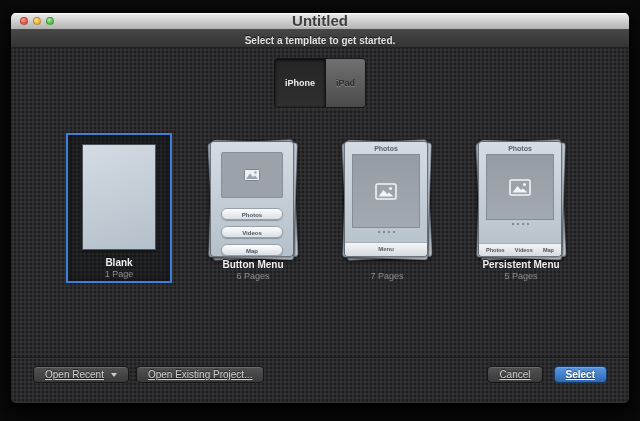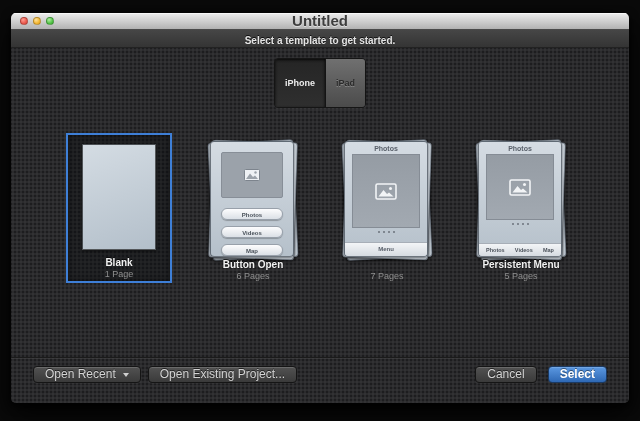--- a/index.html
+++ b/index.html
@@ -77,24 +77,24 @@
            background:linear-gradient(#f3f5f7,#d6dbe1);border-top:1px solid #a7aeb7;
            font-size:6px;font-weight:bold;color:#565d67;text-align:center;line-height:13px;}
   .tabbar{position:absolute;bottom:0;left:0;right:0;height:13px;
           background:linear-gradient(#f3f5f7,#d6dbe1);border-top:1px solid #a7aeb7;
           display:flex;justify-content:space-between;padding:0 7px;box-sizing:border-box;}
   .tabbar span{font-size:5.5px;font-weight:bold;color:#4a515a;line-height:13px;}
   
   .footer{position:absolute;bottom:0;left:0;right:0;height:46px;border-top:1px solid #1b1b1b;
           box-shadow:inset 0 1px 0 rgba(255,255,255,.05);display:flex;align-items:flex-start;
           padding:8px 22px 0;box-sizing:border-box;}
-  .btn{height:17px;line-height:15px;padding:0 11px;border-radius:4px;font-size:12px;color:#d3d3d3;
+  .btn{height:17px;line-height:15px;padding:0 11px;border-radius:4px;font-size:10px;color:#d3d3d3;
        background:linear-gradient(#525252,#3a3a3a);border:1px solid #151515;cursor:default;
        box-shadow:inset 0 1px 0 rgba(255,255,255,.15),0 1px 0 rgba(255,255,255,.05);
-       text-shadow:0 -1px 0 rgba(0,0,0,.6);box-sizing:border-box;}
+       text-shadow:0 -1px 0 rgba(0,0,0,.6);box-sizing:border-box;text-decoration:underline;}
   .btn-blue{background:linear-gradient(#5b98e1,#2e68b4);border-color:#1b3a63;color:#fff;
             font-weight:bold;text-shadow:0 -1px 0 rgba(0,0,0,.45);}
   .left-group{display:flex;gap:7px;} .right-group{margin-left:auto;display:flex;gap:11px;}
   .dd-arrow{display:inline-block;width:0;height:0;border-left:3px solid transparent;
             border-right:3px solid transparent;border-top:4px solid #cfcfcf;
             margin-left:7px;vertical-align:1px;}
   .icon-svg{display:block;}
 </style>
 </head>
 <body>
@@ -140,21 +140,21 @@
                   <rect x="0.5" y="0.5" width="15" height="11" rx="1" fill="#eef1f4" stroke="#7d848d"></rect>
                   <circle cx="11.5" cy="3.5" r="1.2" fill="#9ba2aa"></circle>
                   <path d="M2 10 L6 4.5 L9 8 L11 6.5 L14 10 Z" fill="#9ba2aa"></path>
                 </svg>
               </div>
               <div class="mini-btn first">Photos</div>
               <div class="mini-btn">Videos</div>
               <div class="mini-btn">Map</div>
             </div>
           </div>
-          <div class="tpl-name">Button Open</div>
+          <div class="tpl-name">Button Menu</div>
           <div class="tpl-pages">6 Pages</div>
         </div>
 
         <div class="cell">
           <div class="stack">
             <div class="sheet s1"></div>
             <div class="sheet s2"></div>
             <div class="card">
               <div class="card-title">Photos</div>
               <div class="ph-big tall">

